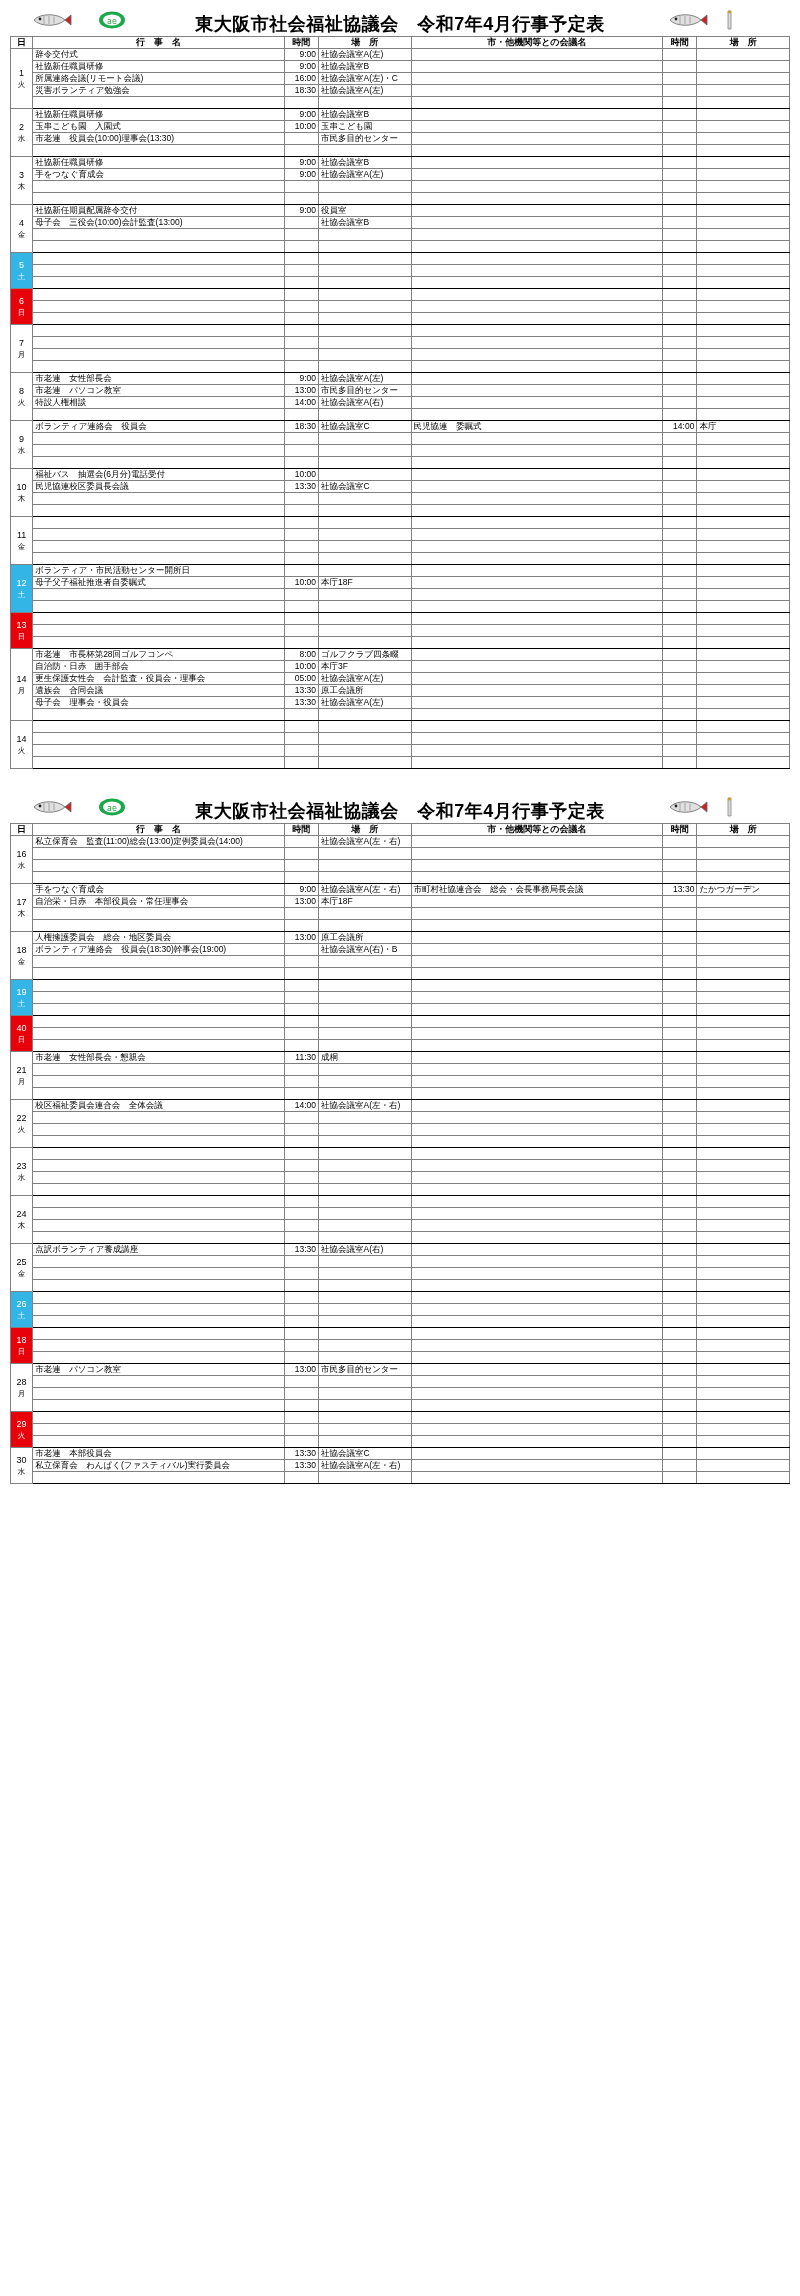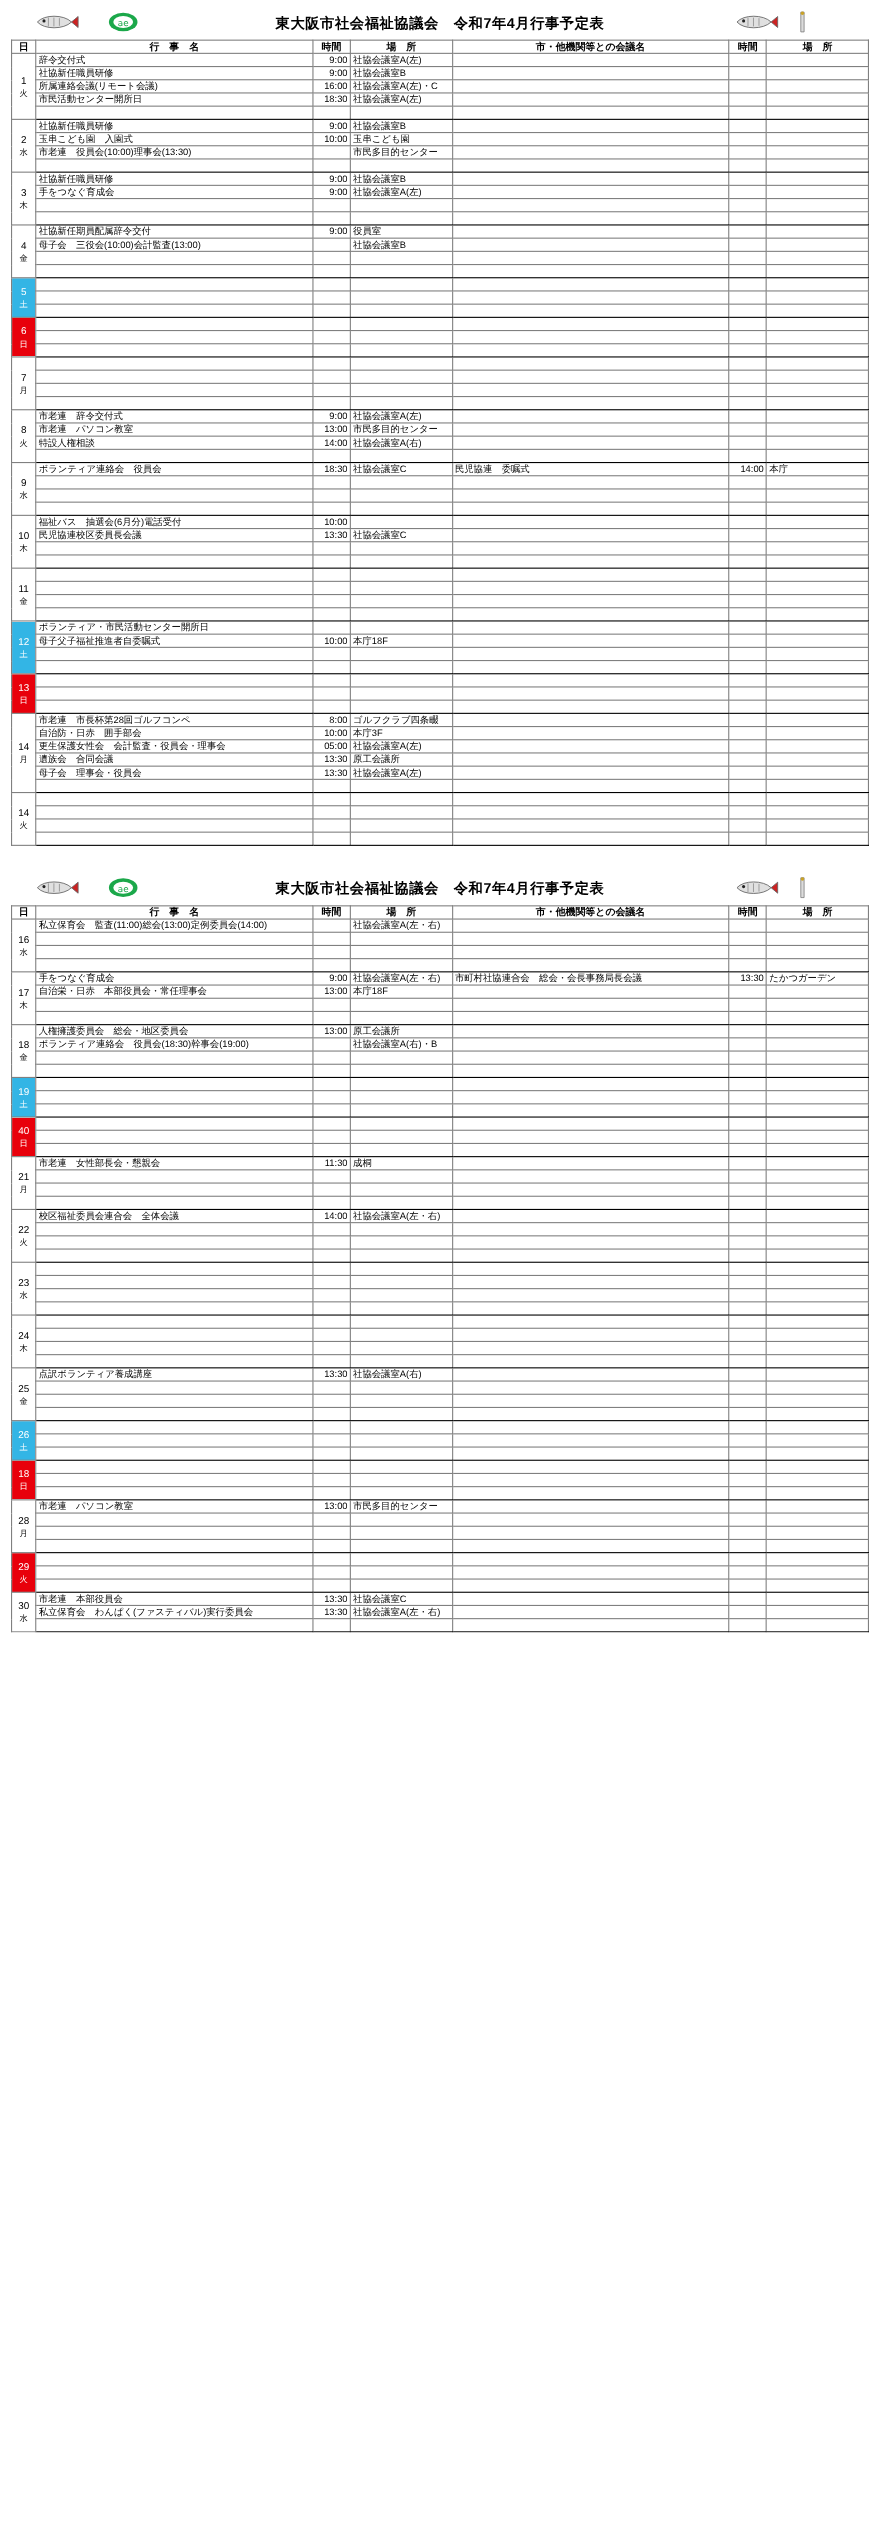--- a/index.html
+++ b/index.html
@@ -20,21 +20,21 @@
   }
   
   .hdr{
     position:relative;
     height:30px;
   }
   .hdr-title{
     position:absolute;
     left:0;right:0;top:6px;
     text-align:center;
-    font-size:13px;
+    font-size:18px;
     font-weight:bold;
     letter-spacing:.5px;
   }
   .deco{
     position:absolute;
     top:4px;
     width:40px;height:20px;
   }
   .deco svg{display:block;}
   .deco-a{left:22px;}
@@ -181,21 +181,21 @@
           </tr>
           <tr>
             <td class="ev">所属連絡会議(リモート会議)</td>
             <td class="tm">16:00</td>
             <td class="pl">社協会議室A(左)・C</td>
             <td class="ext"></td>
             <td class="tm"></td>
             <td class="pl"></td>
           </tr>
           <tr>
-            <td class="ev">市民活動センター開所日</td>
+            <td class="ev">災害ボランティア勉強会</td>
             <td class="tm">18:30</td>
             <td class="pl">社協会議室A(左)</td>
             <td class="ext"></td>
             <td class="tm"></td>
             <td class="pl"></td>
           </tr>
           <tr class=" rowbot">
             <td class="ev"></td>
             <td class="tm"></td>
             <td class="pl"></td>
@@ -401,21 +401,21 @@
             <td class="pl"></td>
             <td class="ext"></td>
             <td class="tm"></td>
             <td class="pl"></td>
           </tr>
           <tr class="rowtop">
             <td class="day " rowspan="4">
               <span class="dnum">8</span>
               <span class="dwk">火</span>
             </td>
-            <td class="ev">市老連　辞令交付式</td>
+            <td class="ev">市老連　女性部長会</td>
             <td class="tm">9:00</td>
             <td class="pl">社協会議室A(左)</td>
             <td class="ext"></td>
             <td class="tm"></td>
             <td class="pl"></td>
           </tr>
           <tr>
             <td class="ev">市老連　パソコン教室</td>
             <td class="tm">13:00</td>
             <td class="pl">市民多目的センター</td>

